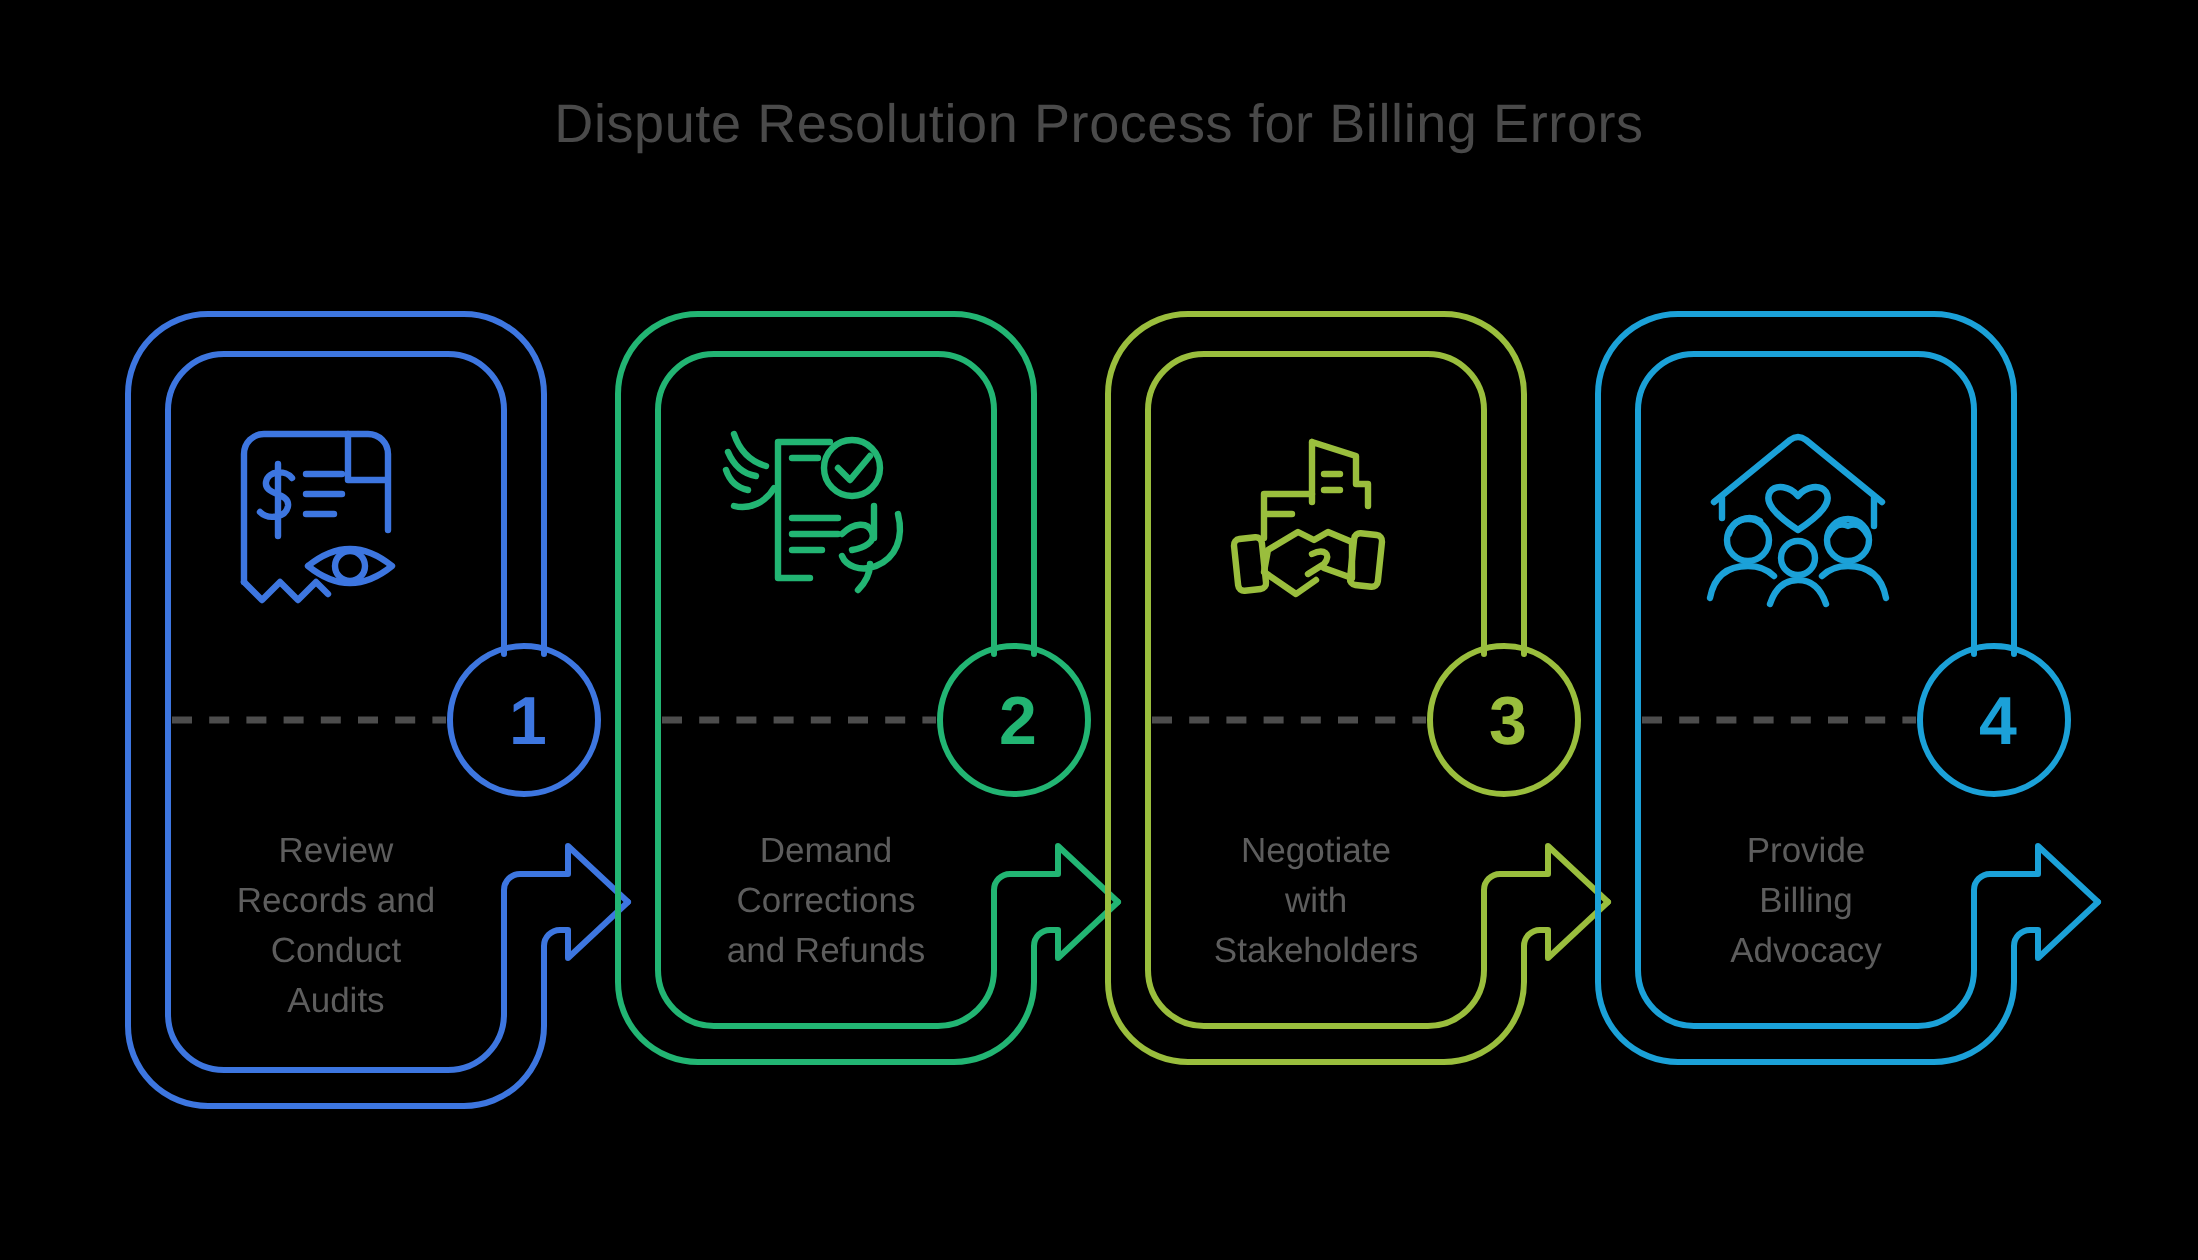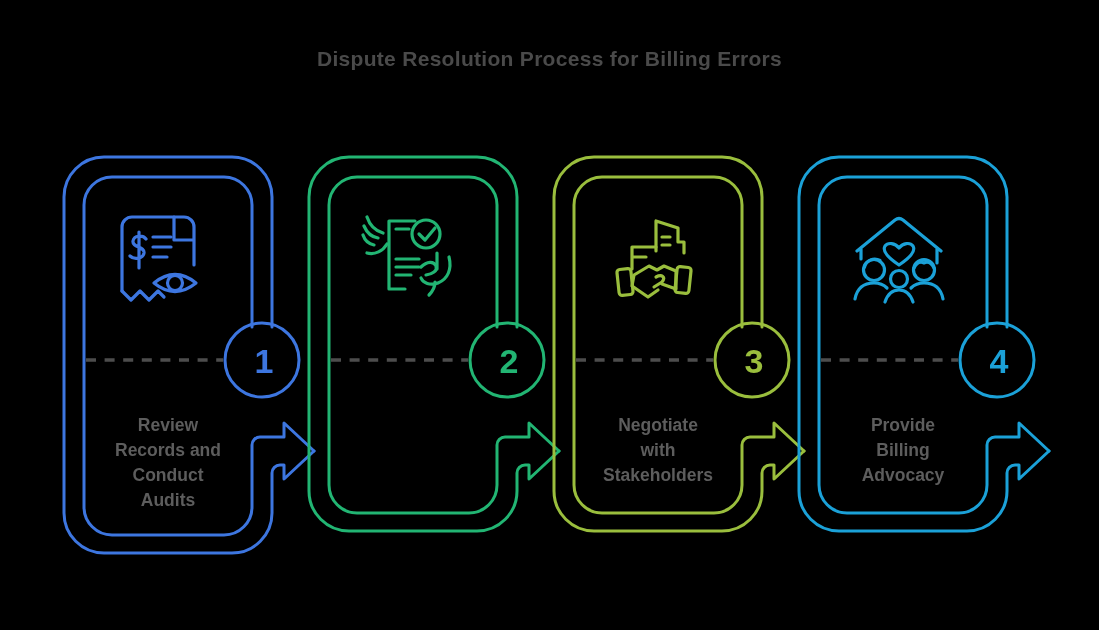--- a/index.html
+++ b/index.html
@@ -7,42 +7,42 @@
   .canvas{
     position:relative;
     width:1099px;height:630px;
     background:var(--bg,#000);
     overflow:hidden;
     font-family:"Liberation Sans",sans-serif;
   }
   .title{
     position:absolute;left:0;top:47px;width:100%;
     margin:0;text-align:center;
-    font-size:21px;font-weight:bold;letter-spacing:.3px;
+    font-size:27px;font-weight:normal;letter-spacing:.3px;
     color:var(--title-color,#4a4a4a);
   }
   .card{position:absolute;top:155px;width:260px;height:420px;}
   .card.c1{left:62px;}
   .card.c2{left:307px;}
   .card.c3{left:552px;}
   .card.c4{left:797px;}
   .card svg{display:block;overflow:visible;}
   .s{fill:none;stroke:var(--c,#888);stroke-width:3;stroke-linecap:round;stroke-linejoin:round;}
   .dash{fill:none;stroke:var(--dash-color,#4d4d4d);stroke-width:3.4;stroke-dasharray:10 8.6;stroke-linecap:butt;}
   .num{
     fill:var(--c,#888);
     font-family:"Liberation Sans",sans-serif;
     font-size:34px;font-weight:bold;
     text-anchor:middle;dominant-baseline:central;
   }
   .icon path,.icon circle,.icon rect{fill:none;stroke:var(--c,#888);stroke-width:3.2;stroke-linecap:round;stroke-linejoin:round;}
   .label{
     position:absolute;left:13px;top:258px;width:186px;
     text-align:center;white-space:pre-line;
-    font-size:17.5px;font-weight:bold;line-height:25px;
+    font-size:17.5px;font-weight:normal;line-height:25px;
     color:var(--label-color,#5d5d5d);
   }
 </style>
 </head>
 <body>
 
 <div class="canvas">
   <h1 class="title">Dispute Resolution Process for Billing Errors</h1>
 
   <div class="card c1" style="--c: #3d76e0;">
@@ -77,20 +77,23 @@
       <text class="num" x="202" y="206">2</text>
       <g class="icon" transform="translate(52,52)">
         <path d="M30,14 H56 M30,14 V82 M30,82 H46 M78,46 V62"></path>
         <path d="M37,22 H50 M37,52 H60 M37,60 H60 M37,68 H52"></path>
         <circle cx="67" cy="27" r="14"></circle>
         <path d="M60,27 L66,33 L76,21"></path>
         <path d="M8,10 C11,19 17,24 24,26 M5,19 C8,26 13,30 19,31 M4,28 C6,34 10,37 15,38 M8,46 C16,48 24,44 28,37"></path>
         <path d="M62,60 C68,54 75,54 77,59 C79,64 73,67 67,68 M90,50 C93,62 89,72 79,76 C71,79 64,76 62,71 M70,88 C74,84 76,80 76,75"></path>
       </g>
     </svg>
+    <div class="label">Demand
+Corrections
+and Refunds</div>
   </div>
 
   <div class="card c3" style="--c: #9abe3d;">
     <svg viewBox="0 0 260 420" width="260" height="420">
       <path class="s" d="M210,172 V42 A40,40 0 0 0 170,2 H42 A40,40 0 0 0 2,42 V336 A40,40 0 0 0 42,376 H170 A40,40 0 0 0 210,336 V318 A8,8 0 0 1 218,310 H222 V324 L252,296"></path>
       <path class="s" d="M190,172 V50 A28,28 0 0 0 162,22 H50 A28,28 0 0 0 22,50 V330 A28,28 0 0 0 50,358 H162 A28,28 0 0 0 190,330 V290 A8,8 0 0 1 198,282 H222 V268 L252,296"></path>
       <circle class="s" cx="200" cy="205" r="37"></circle>
       <line class="dash" x1="24" y1="205" x2="161" y2="205"></line>
       <text class="num" x="202" y="206">3</text>
       <g class="icon" transform="translate(52,52)">

